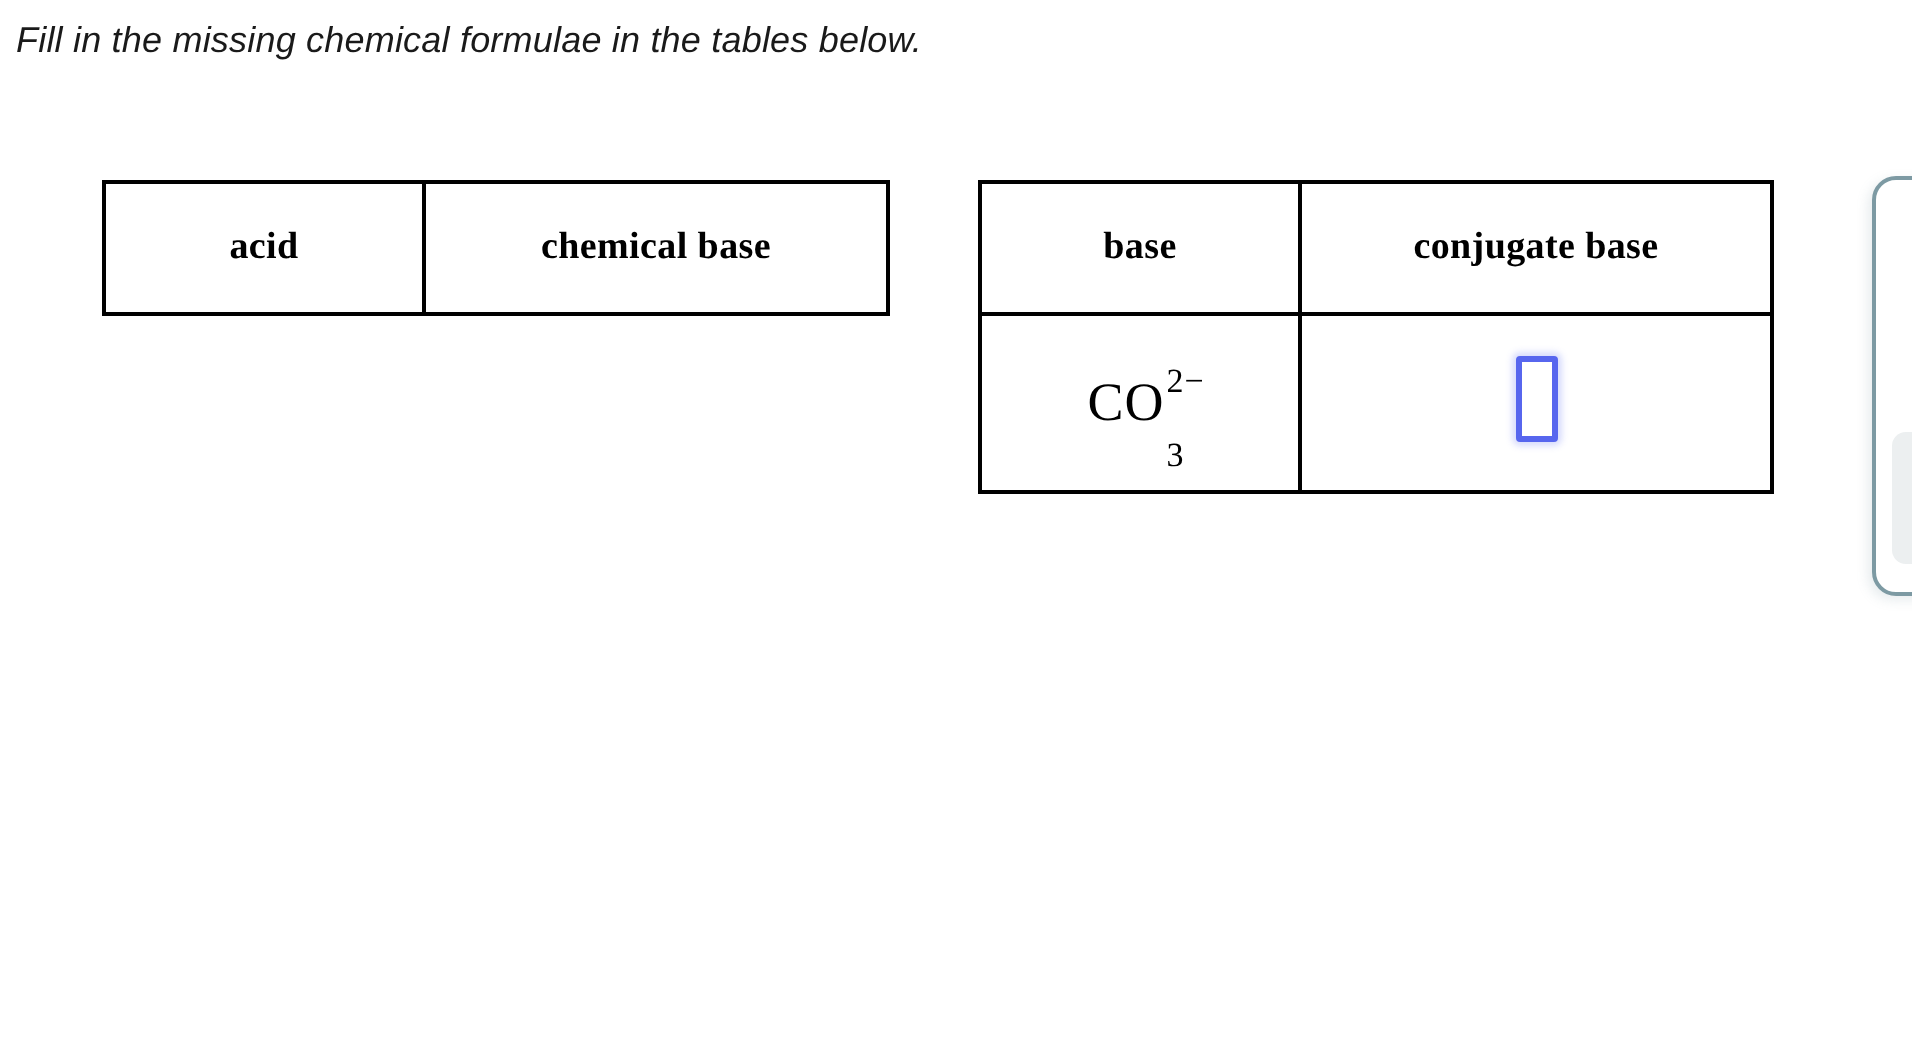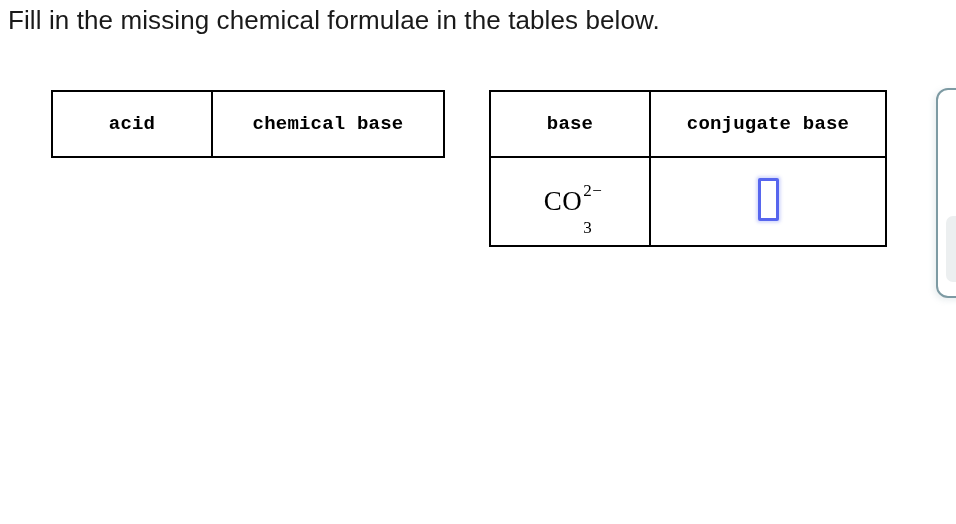--- a/index.html
+++ b/index.html
@@ -14,44 +14,45 @@
     overflow: hidden;
     font-family: "Liberation Sans", sans-serif;
     -webkit-font-smoothing: antialiased;
   }
 
   
   .prompt {
     position: absolute;
     left: 8px;
     top: 8px;
-    font-size: 26px;
+    font-size: 18px;
     line-height: 24px;
     color: #1a1a1a;
     letter-spacing: 0.1px;
     white-space: nowrap;
+    font-style: italic;
   }
 
   
   .qtable {
     position: absolute;
     border-collapse: collapse;
     table-layout: fixed;
     background: #ffffff;
   }
   .qtable td, .qtable th {
     border: 2px solid #000000;
     padding: 0;
     text-align: center;
     vertical-align: middle;
     background: #ffffff;
   }
   .qtable th {
     height: 64px;
-    font-family: Liberation Mono, monospace;
+    font-family: Liberation Serif, serif;
     font-size: 19px;
     font-weight: bold;
     color: #000000;
     letter-spacing: 0.2px;
   }
   .qtable td {
     height: 87px;
   }
 
   #table-acid  { left: 51px; top: 90px; }

